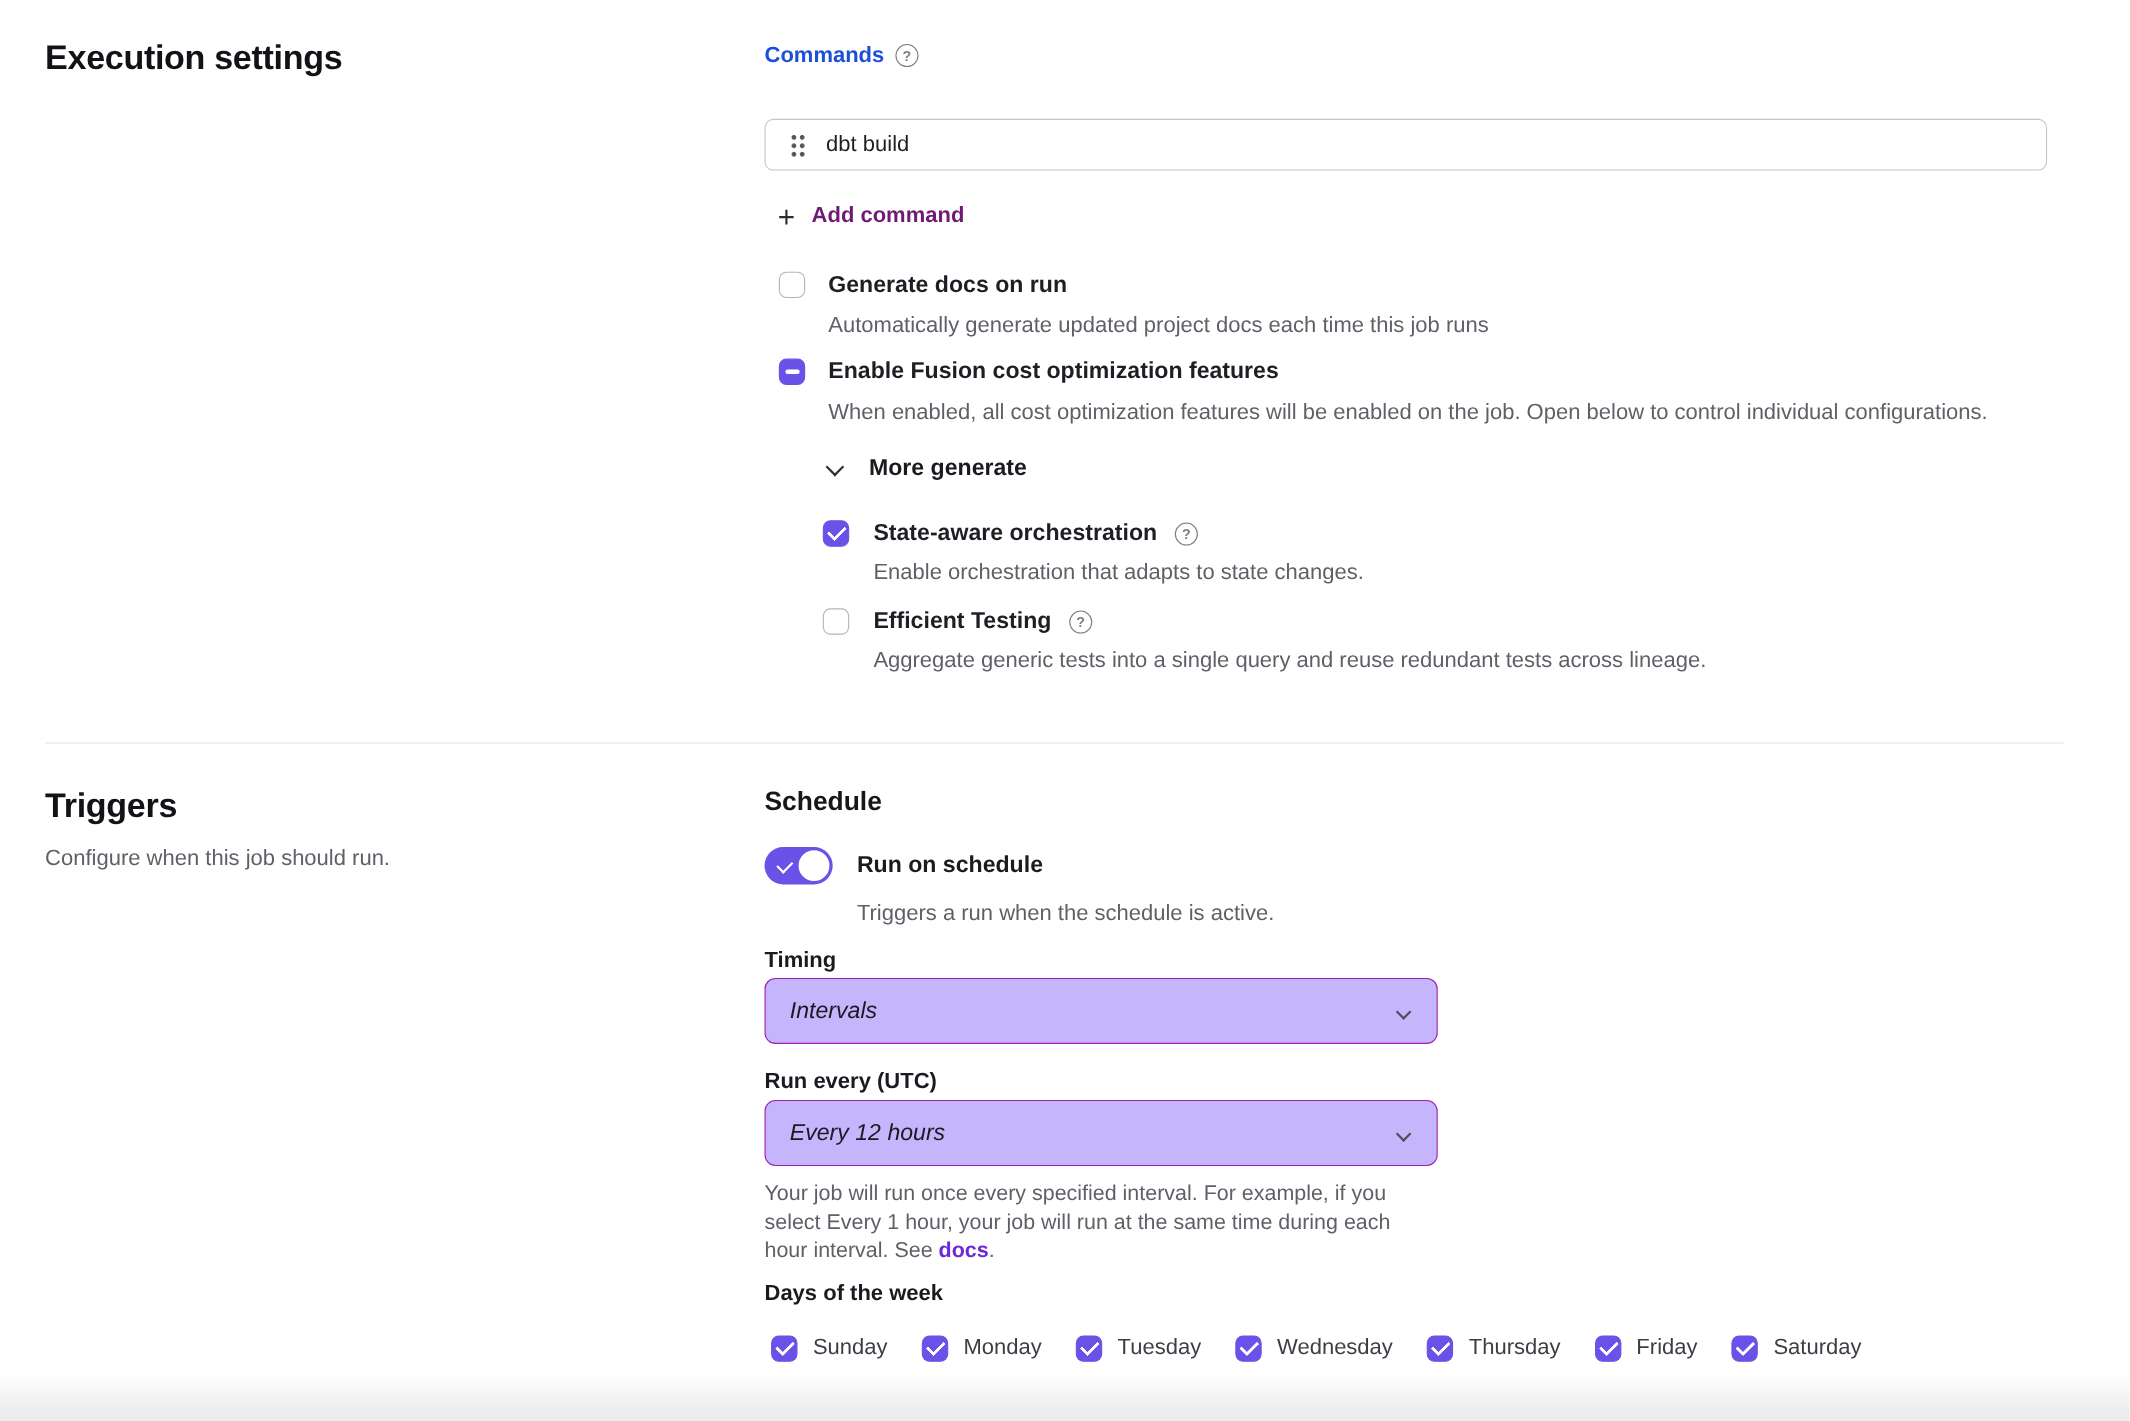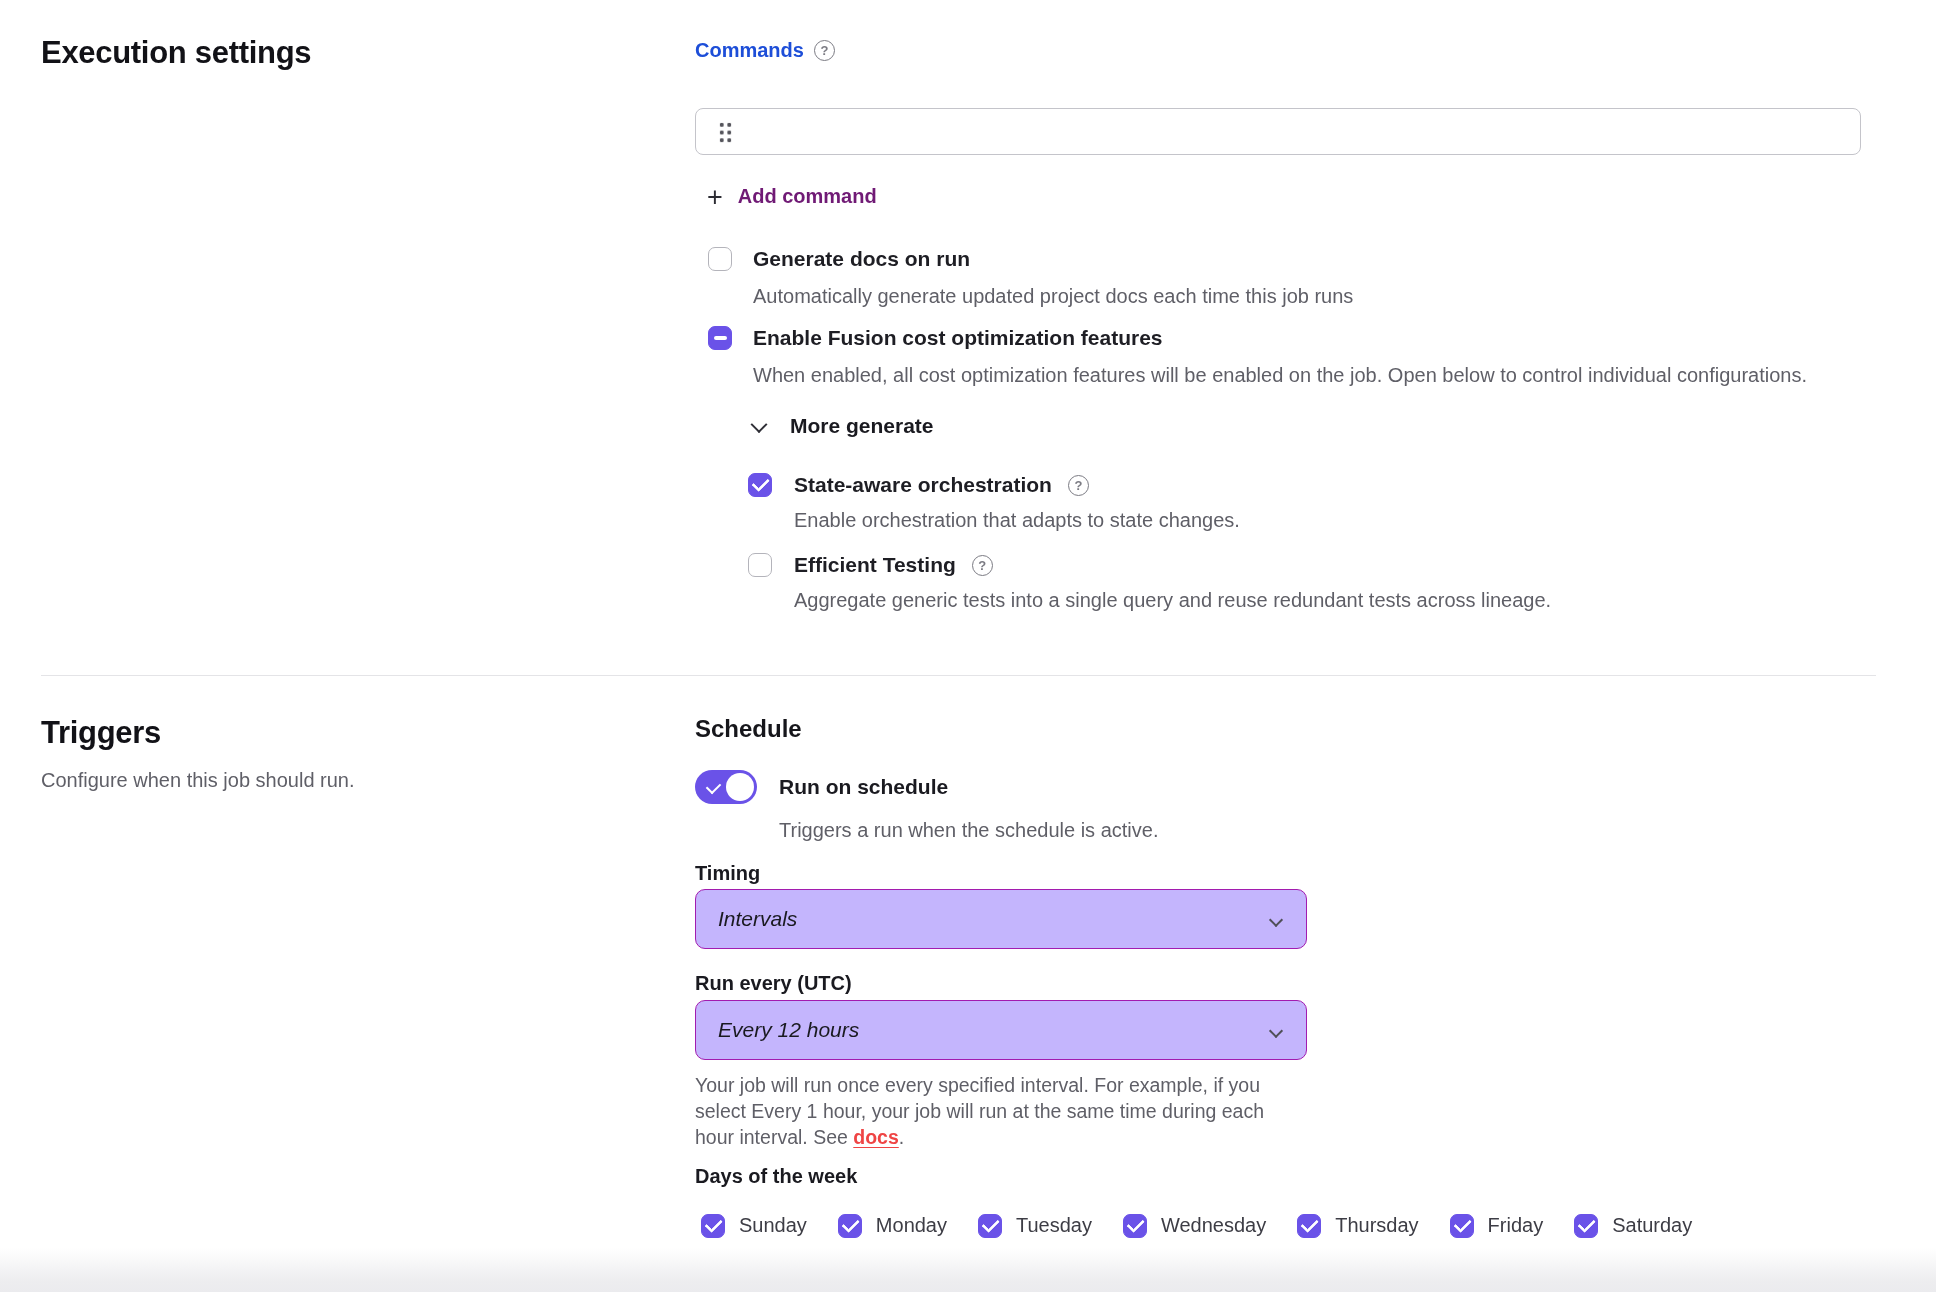--- a/index.html
+++ b/index.html
@@ -82,21 +82,21 @@
 
   .dropdown { width:612px; height:60px; border:1px solid #a21caf; border-radius:10px; background:#c4b5fd;
     display:flex; align-items:center; padding:0 56px 0 22px; position:relative; cursor:pointer;font-style:italic; }
   .dd-timing { margin-top:4px; }
   .dd-runevery { margin-top:5px; }
   .dropdown .dd-value { font-size:21px; font-weight:500; color:#1a1a20; }
   .dd-chevron { position:absolute; right:25px; top:25px; width:10px; height:10px;
     border-left:2px solid #4f4f57; border-bottom:2px solid #4f4f57; transform:rotate(-45deg); }
 
   .help-text { margin-top:12px; max-width:612px; font-size:19.5px; color:var(--muted,#5f5f67); line-height:26px; }
-  .docs-link { color:#ef4444; font-weight:700; text-decoration:underline; text-underline-offset:3px; cursor:pointer; }
+  .docs-link { color:#6d28d9; font-weight:700; text-underline-offset:3px; cursor:pointer; }
 
   .days-row { margin-top:25px; margin-left:6px; display:flex; align-items:center; gap:31px; }
   .day-item { display:flex; align-items:center; gap:14px; }
   .day-item .cb { width:24px; height:24px; }
   .day-label { font-size:20px; font-weight:500; color:#3d3d45; }
 
   .bottom-fade { position:absolute; left:0; right:0; bottom:0; height:44px;
     background:linear-gradient(180deg, #ffffff 0%, #ededef 75%, #ebebee 100%); }
 </style>
 </head>
@@ -108,20 +108,21 @@
   </div>
 
   <div>
     <div class="commands-header">
       <span class="sub-heading">Commands</span>
       <span class="help"></span>
     </div>
 
     <div class="command-input-row">
       <span class="drag-handle"></span>
+      <input type="text" value="dbt build" style="">
     </div>
 
     <div class="add-command">
       <span class="plus-icon"></span>
       <span class="add-command-label">Add command</span>
     </div>
 
     <div class="cb-row row-generate">
       <span class="cb unchecked"></span>
       <span class="row-label">Generate docs on run</span>

